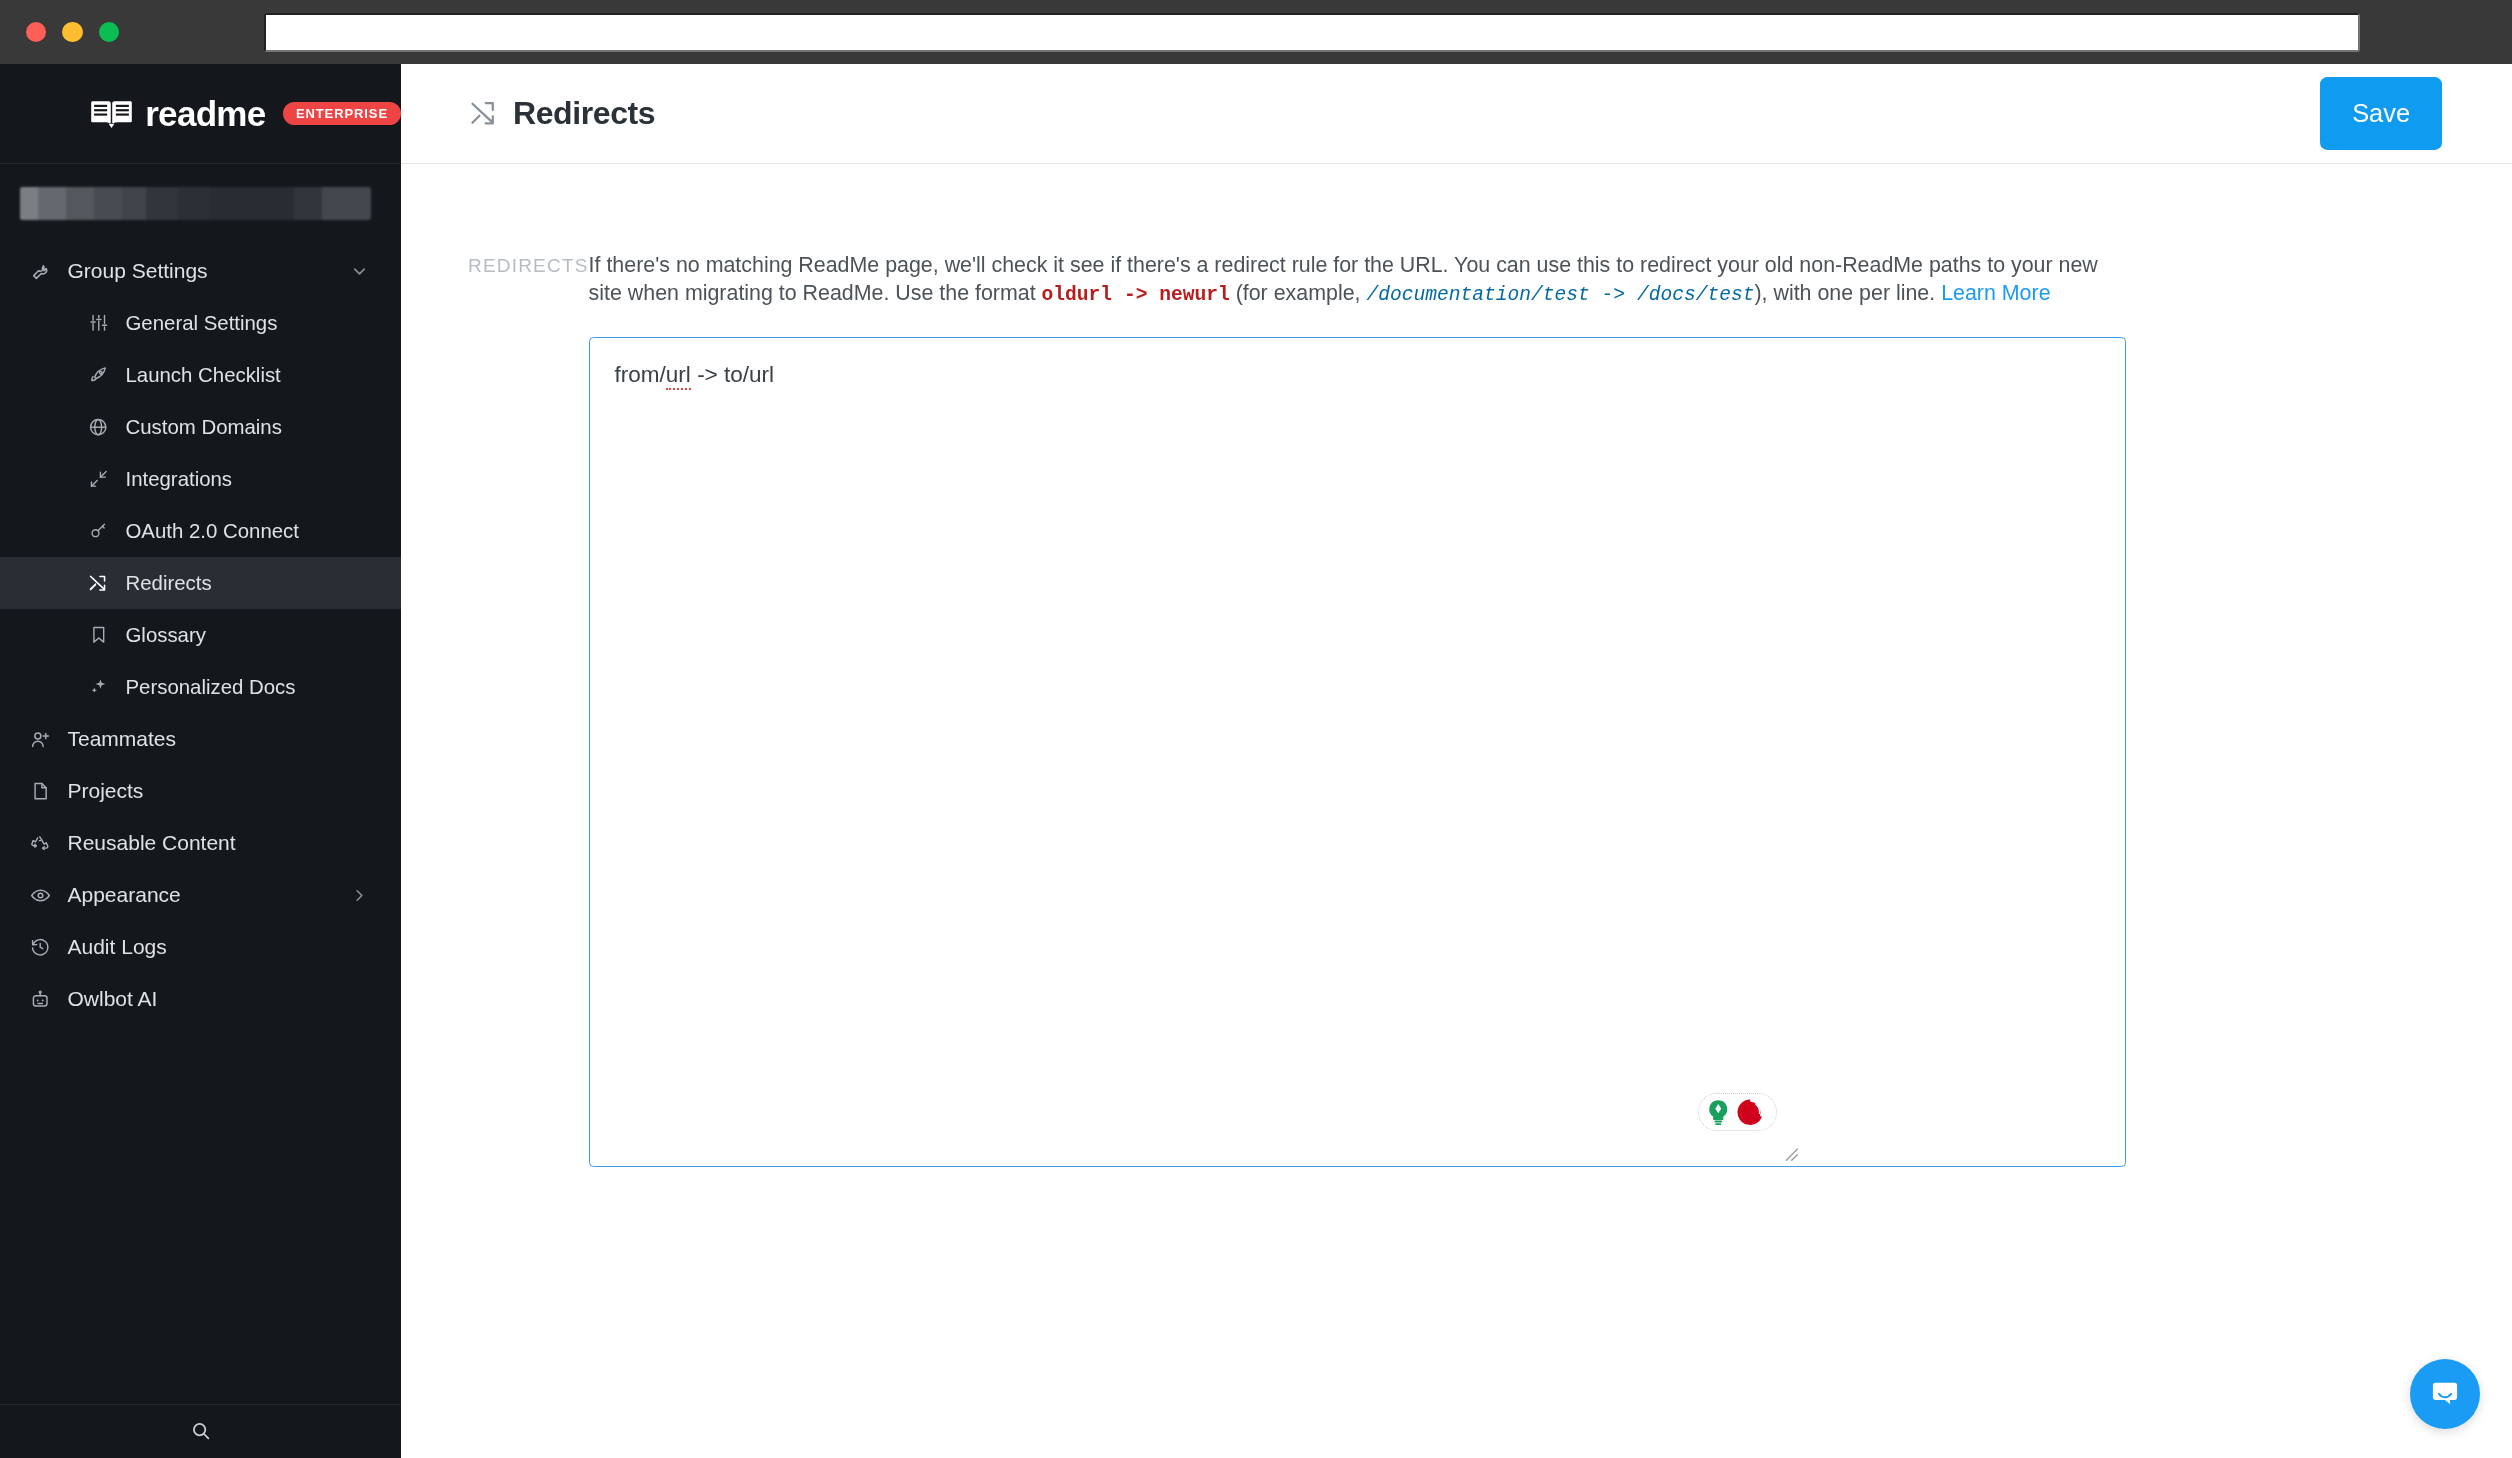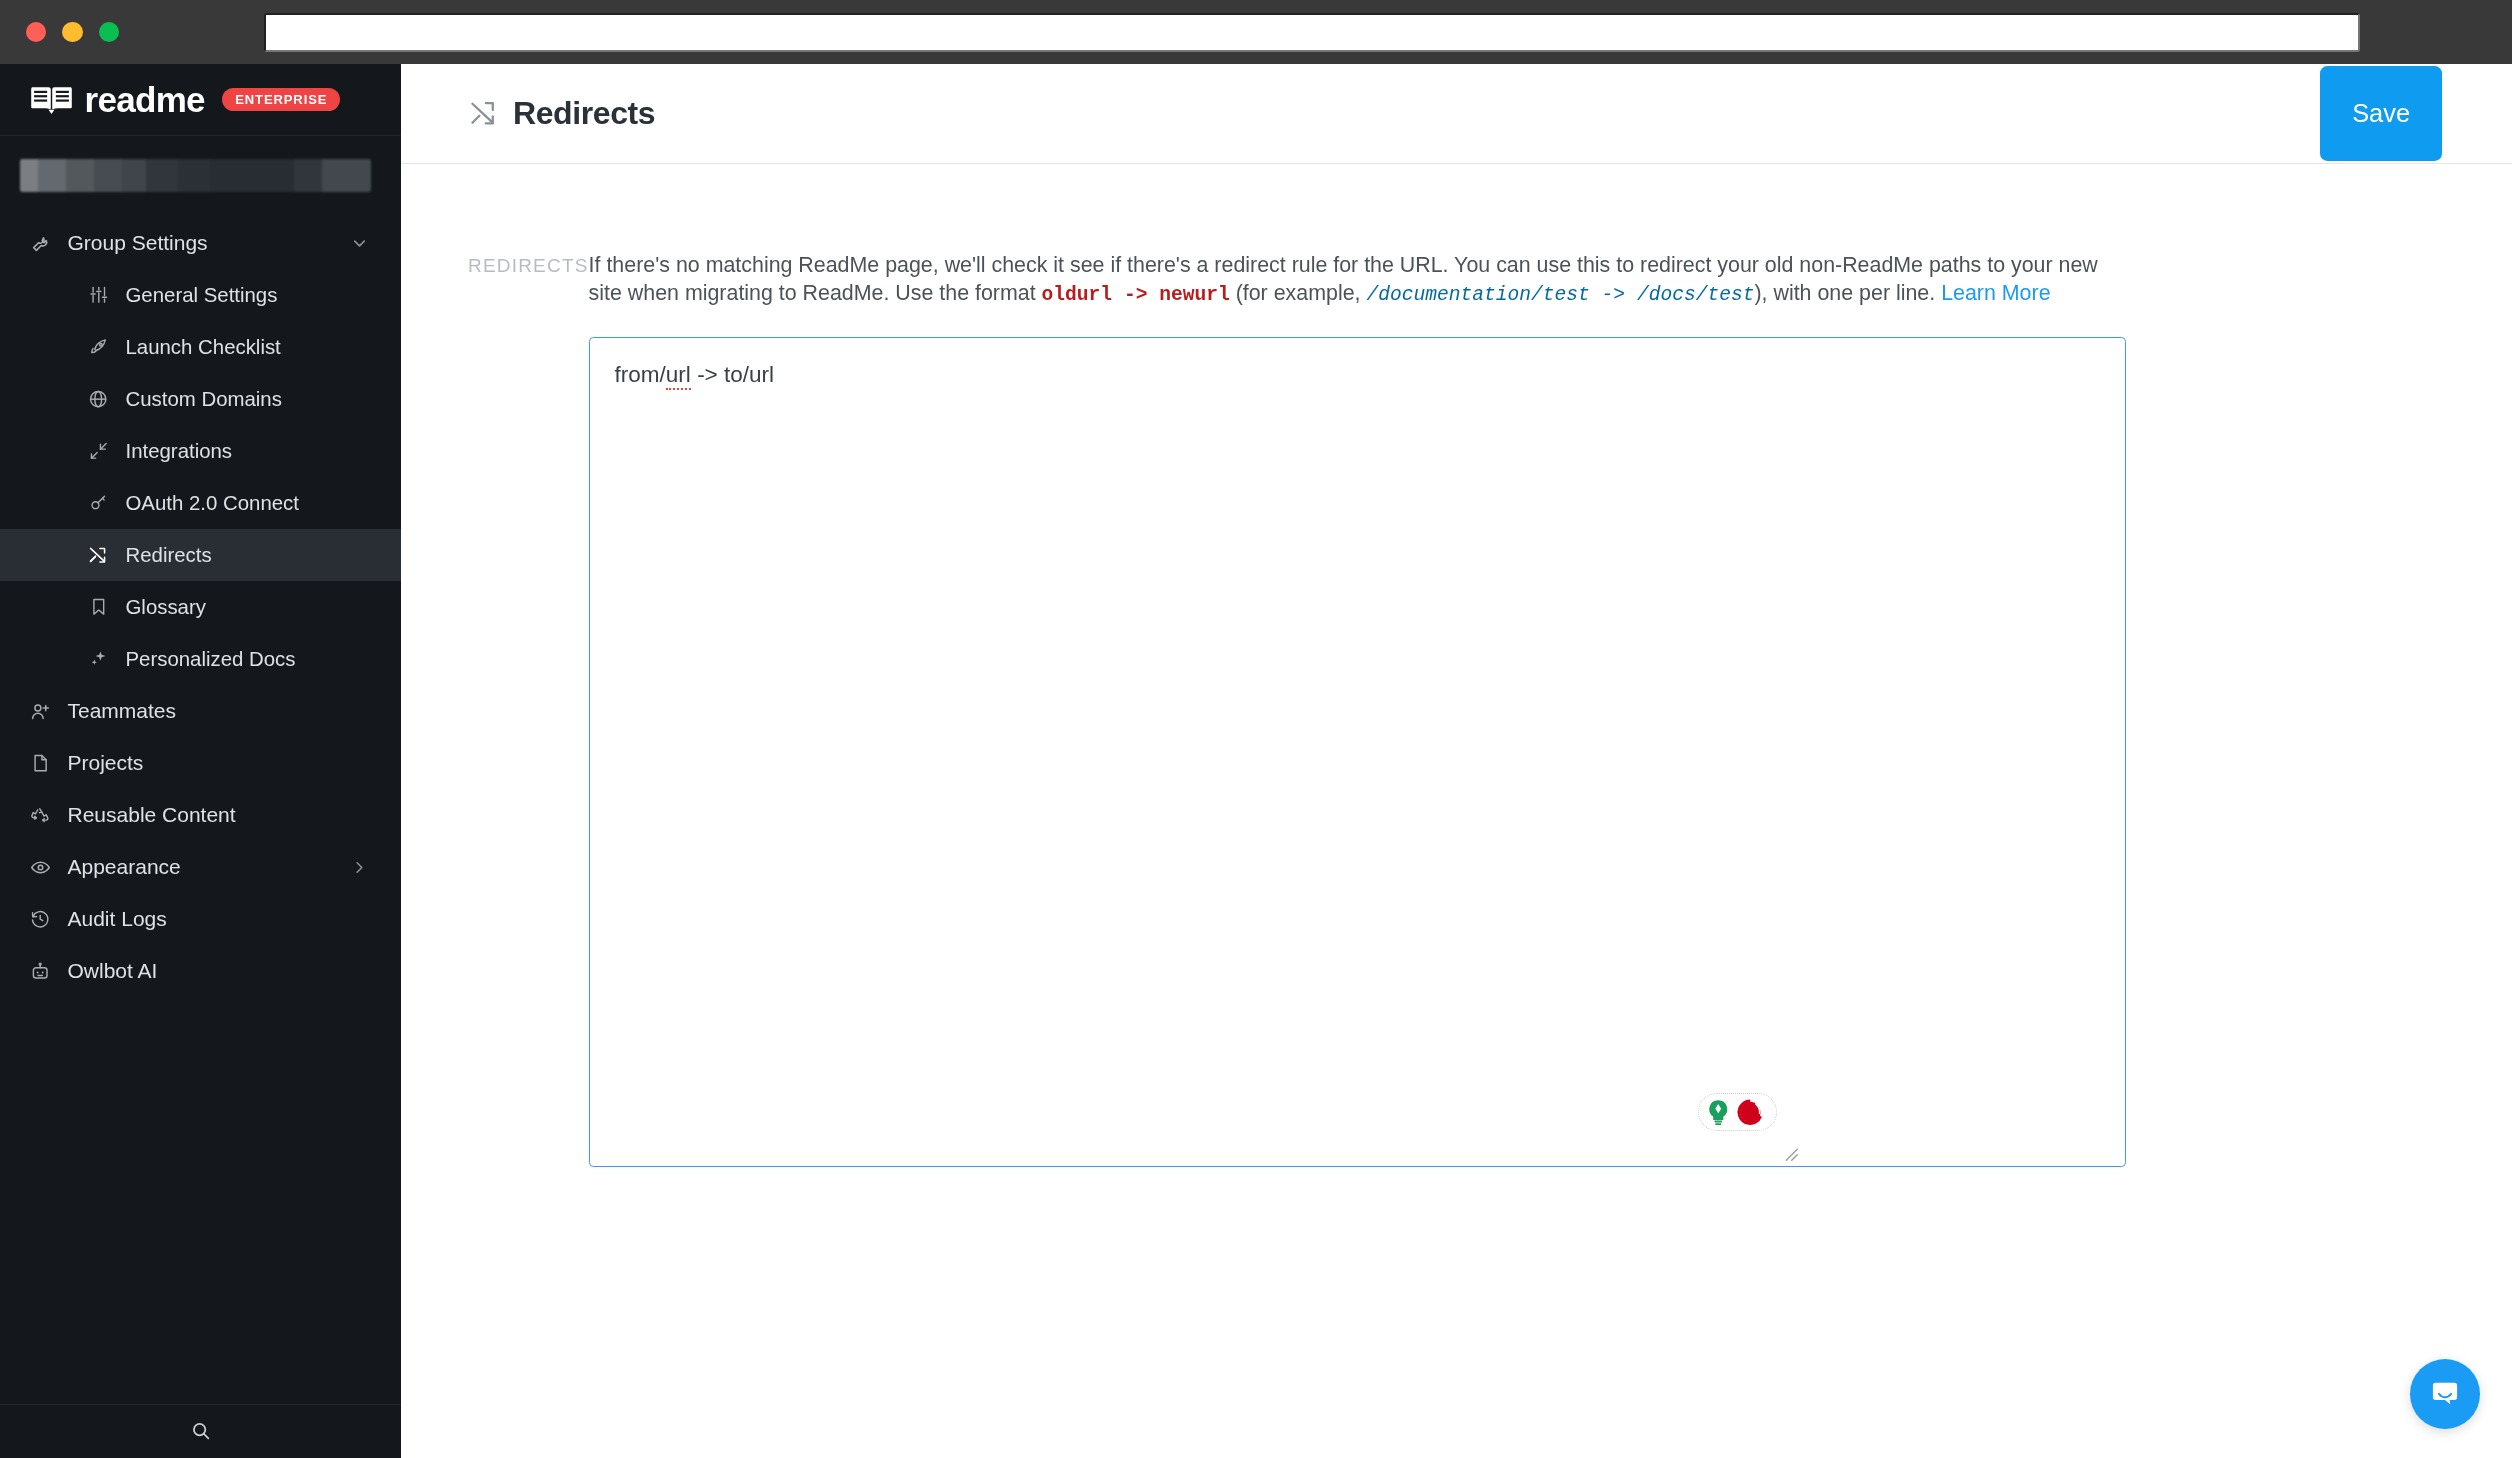--- a/index.html
+++ b/index.html
@@ -38,24 +38,25 @@
 
   
   .sidebar {
     width: 401px; height: 1394px;
     background: #14181c;
     position: relative;
     display: flex; flex-direction: column;
     flex-shrink: 0;
   }
   .sidebar-brand {
-    height: 72px;
+    height: 100px;
     display: flex; align-items: center;
     padding-left: 30.5px;
     border-bottom: 0.7px solid #24282d;
+    justify-content: flex-end;
   }
   .logo-mark { width: 41px; height: 29px; margin-right: 13px; flex-shrink: 0; }
   .logo-text {
     color: #ffffff;
     font-size: 35px;
     font-weight: 700;
     letter-spacing: -0.7px;
     line-height: 1;
   }
   .enterprise-badge {
@@ -149,21 +150,21 @@
     letter-spacing: -0.4px;
   }
   .header-spacer { flex: 1 1 auto; }
   .save-btn {
     background: #0f9bf0;
     color: #ffffff;
     font-size: 25.4px;
     border: none;
     border-radius: 7.3px;
     padding: 0 32px;
-    height: 95px;
+    height: 73px;
     cursor: pointer;
     font-family: inherit;
   }
 
   .main-body { padding: 87px 70px 0 67px; }
 
   .form-row { display: flex; align-items: flex-start; }
   .form-label {
     color: #b6bcc3;
     font-size: 19px;

